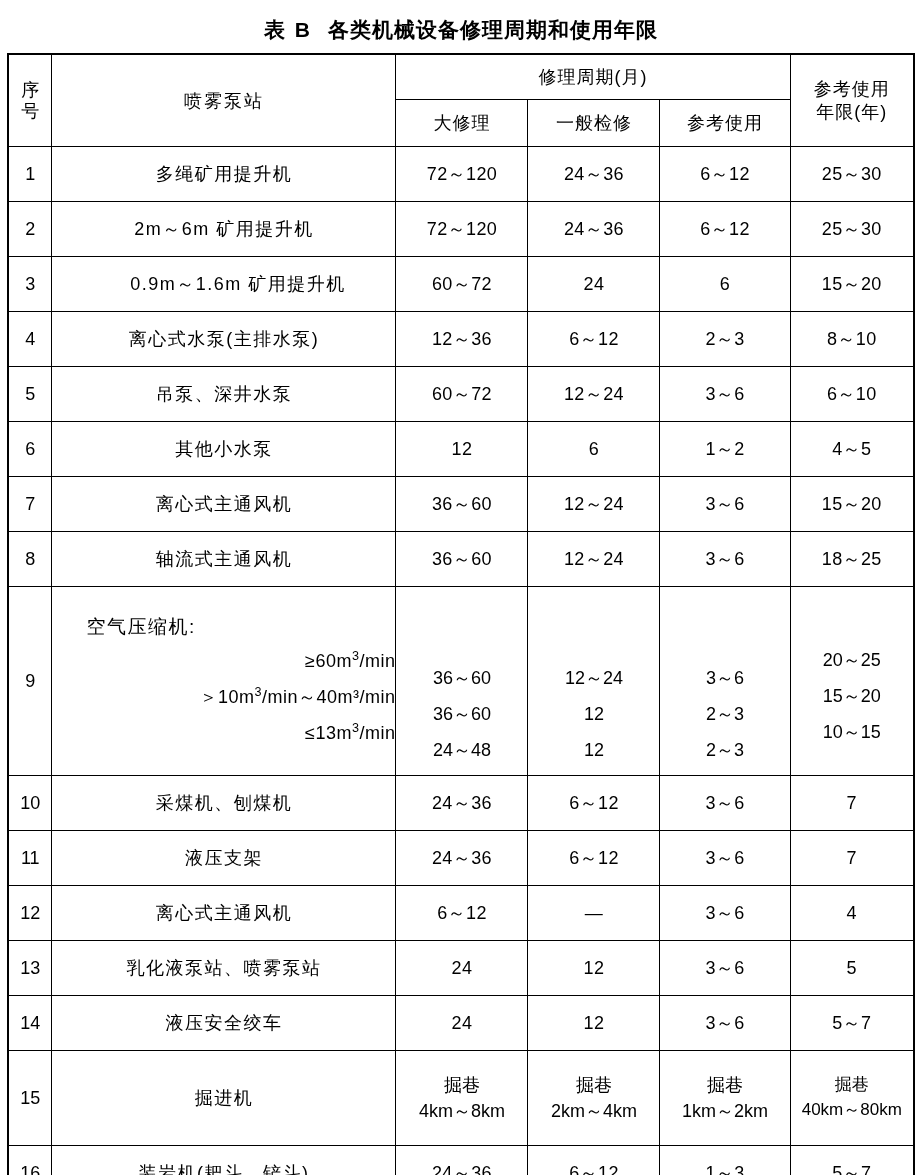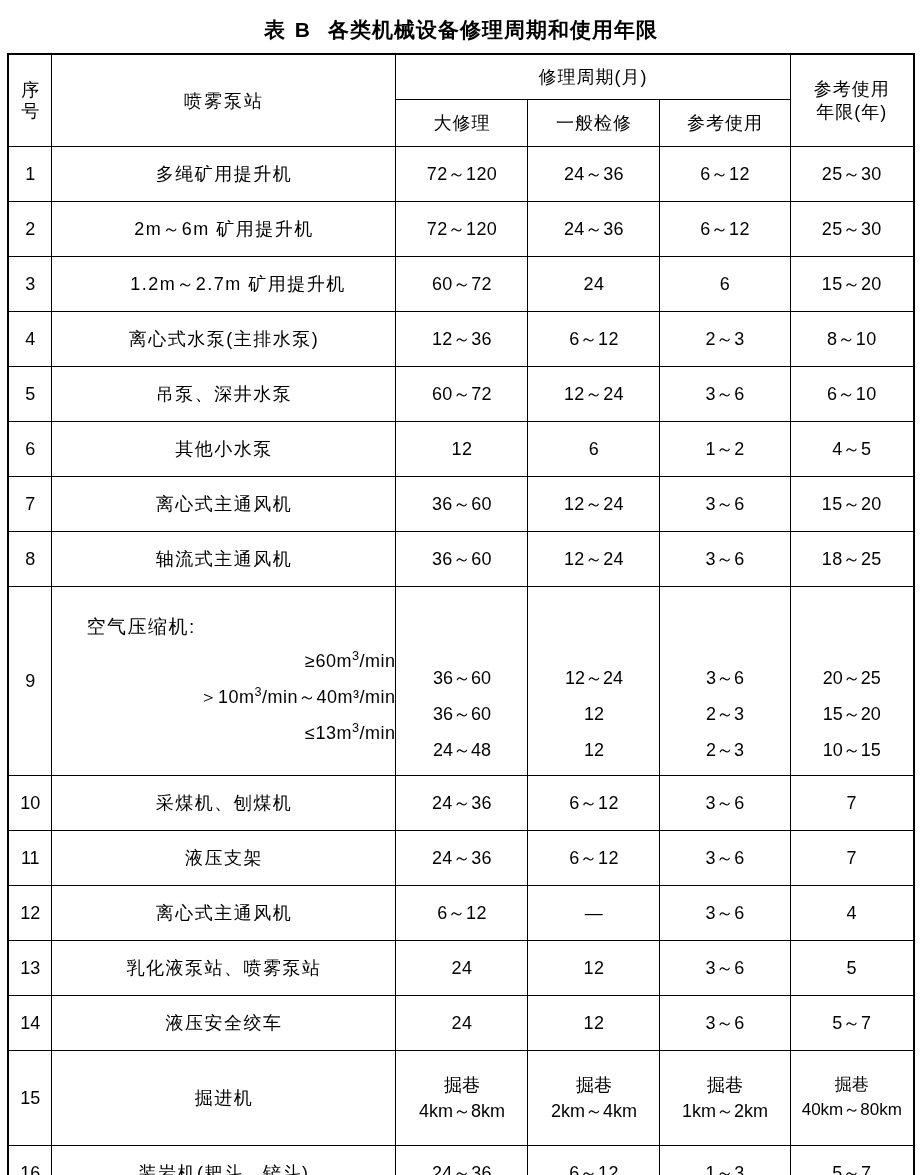--- a/index.html
+++ b/index.html
@@ -161,21 +161,21 @@
         <td class="seq">2</td>
         <td class="name">2m～6m 矿用提升机</td>
         <td class="val">72～120</td>
         <td class="val">24～36</td>
         <td class="val">6～12</td>
         <td class="val">25～30</td>
       </tr>
 
       <tr>
         <td class="seq">3</td>
-        <td class="name" style="padding-left:28px">1.2m～2.7m 矿用提升机</td>
+        <td class="name" style="padding-left:28px">0.9m～1.6m 矿用提升机</td>
         <td class="val">60～72</td>
         <td class="val">24</td>
         <td class="val">6</td>
         <td class="val">15～20</td>
       </tr>
 
       <tr>
         <td class="seq">4</td>
         <td class="name">离心式水泵(主排水泵)</td>
         <td class="val">12～36</td>
@@ -268,21 +268,21 @@
                 </tr>
             <tr>
                   <td>2～3</td>
                 </tr>
             <tr>
                   <td>2～3</td>
                 </tr>
           </tbody>
             </table>
         </td>
-        <td style="vertical-align:bottom;padding-bottom:7px">
+        <td style="vertical-align:bottom;padding-bottom:25px">
           <table class="comp-vals">
             <tbody>
                 <tr>
                   <td>20～25</td>
                 </tr>
             <tr>
                   <td>15～20</td>
                 </tr>
             <tr>
                   <td>10～15</td>

